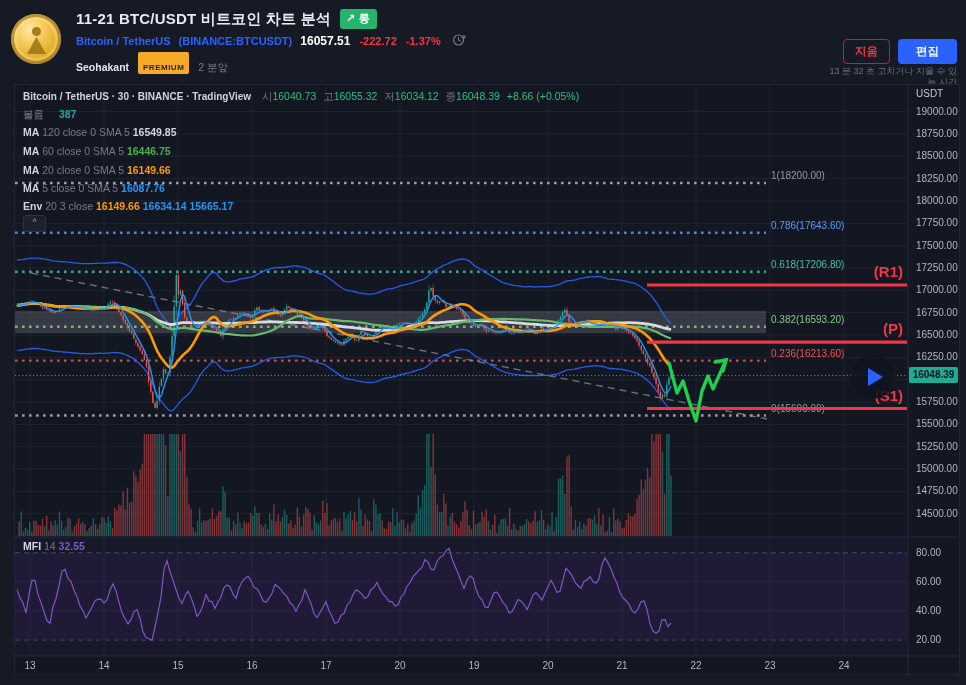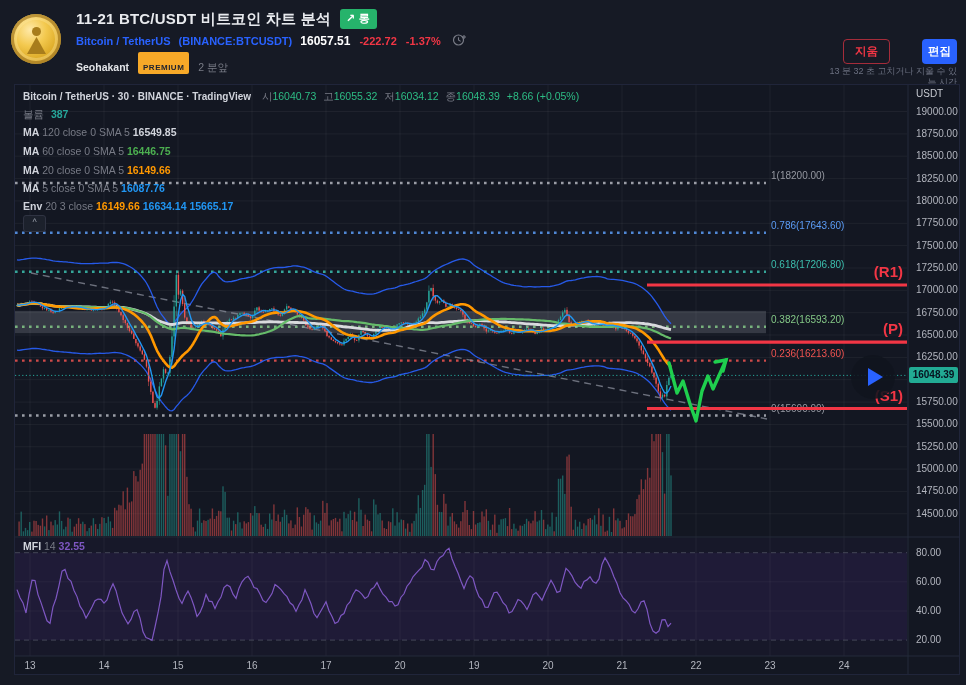--- a/index.html
+++ b/index.html
@@ -19,21 +19,21 @@
   .row2 .lnk{color:#2962ff;}
   .row2 .px{color:#fff;font-size:12px;margin-left:5px;}
   .row2 .neg{color:#f23645;margin-left:6px;}
   .row3{position:absolute;left:76px;top:52px;font-size:10.5px;color:#787b86;}
   .row3 .usr{color:#e3e5e9;font-weight:bold;}
   .badge-prem{display:inline-block;margin:0 6px;padding:11px 5px 2px;border-radius:2px;background:#f7a928;
     color:#20242f;font-size:8px;font-weight:bold;letter-spacing:.5px;vertical-align:1px;}
   .btn{position:absolute;top:39px;height:25px;border-radius:4px;font-size:11.5px;font-weight:bold;
     display:flex;align-items:center;justify-content:center;box-sizing:border-box;cursor:pointer;}
   #btn-delete{right:76px;width:47px;background:transparent;border:1px solid rgba(242,54,69,.65);color:#f23645;}
-  #btn-edit{right:9px;width:35px;background:#2962ff;border:none;color:#fff;}
+  #btn-edit{right:9px;width:59px;background:#2962ff;border:none;color:#fff;}
   #edit-note{position:absolute;right:9px;top:66px;width:220px;text-align:right;font-size:9px;
     line-height:1.25;color:#6b7080;}
   .clock-ic{display:inline-block;margin-left:8px;vertical-align:-2px;}
   
   #chart{position:absolute;left:14px;top:84px;width:944px;height:589px;background:#131722;
     border:1px solid #20253a;box-sizing:content-box;}
   #cv{position:absolute;left:0;top:0;}
   .lrow{position:absolute;left:8px;font-size:10.5px;color:#787b86;white-space:nowrap;z-index:4;}
   .lrow .lname{color:#d1d4dc;font-weight:bold;}
   .lrow .lsym{color:#d1d4dc;font-weight:bold;font-size:10px;}
@@ -1087,21 +1087,21 @@
   <div class="lrow" style="top:5px">
     <span class="lsym">Bitcoin / TetherUS · 30 · BINANCE · TradingView</span>
     <span class="dim" style="margin-left:8px">시</span><span class="grn">16040.73</span>
     <span class="dim" style="margin-left:4px">고</span><span class="grn">16055.32</span>
     <span class="dim" style="margin-left:4px">저</span><span class="grn">16034.12</span>
     <span class="dim" style="margin-left:4px">종</span><span class="grn">16048.39</span>
     <span class="grn" style="margin-left:4px">+8.66 (+0.05%)</span>
   </div>
   <div class="lrow" style="top:23px">
     <span class="dim">볼륨</span>
-    <span class="lval" style="margin-left:4px;color:#26a69a">387</span>
+    <span class="lval" style="margin-left:12px;color:#26a69a">387</span>
   </div>
   <div class="lrow" style="top:41px">
     <span class="lname">MA</span>
     <span class="dim">120 close 0 SMA 5</span>
     <span class="lval" style="color: rgb(209, 212, 220);">16549.85</span>
   </div>
   <div class="lrow" style="top:60px">
     <span class="lname">MA</span>
     <span class="dim">60 close 0 SMA 5</span>
     <span class="lval" style="color: rgb(76, 175, 80);">16446.75</span>

